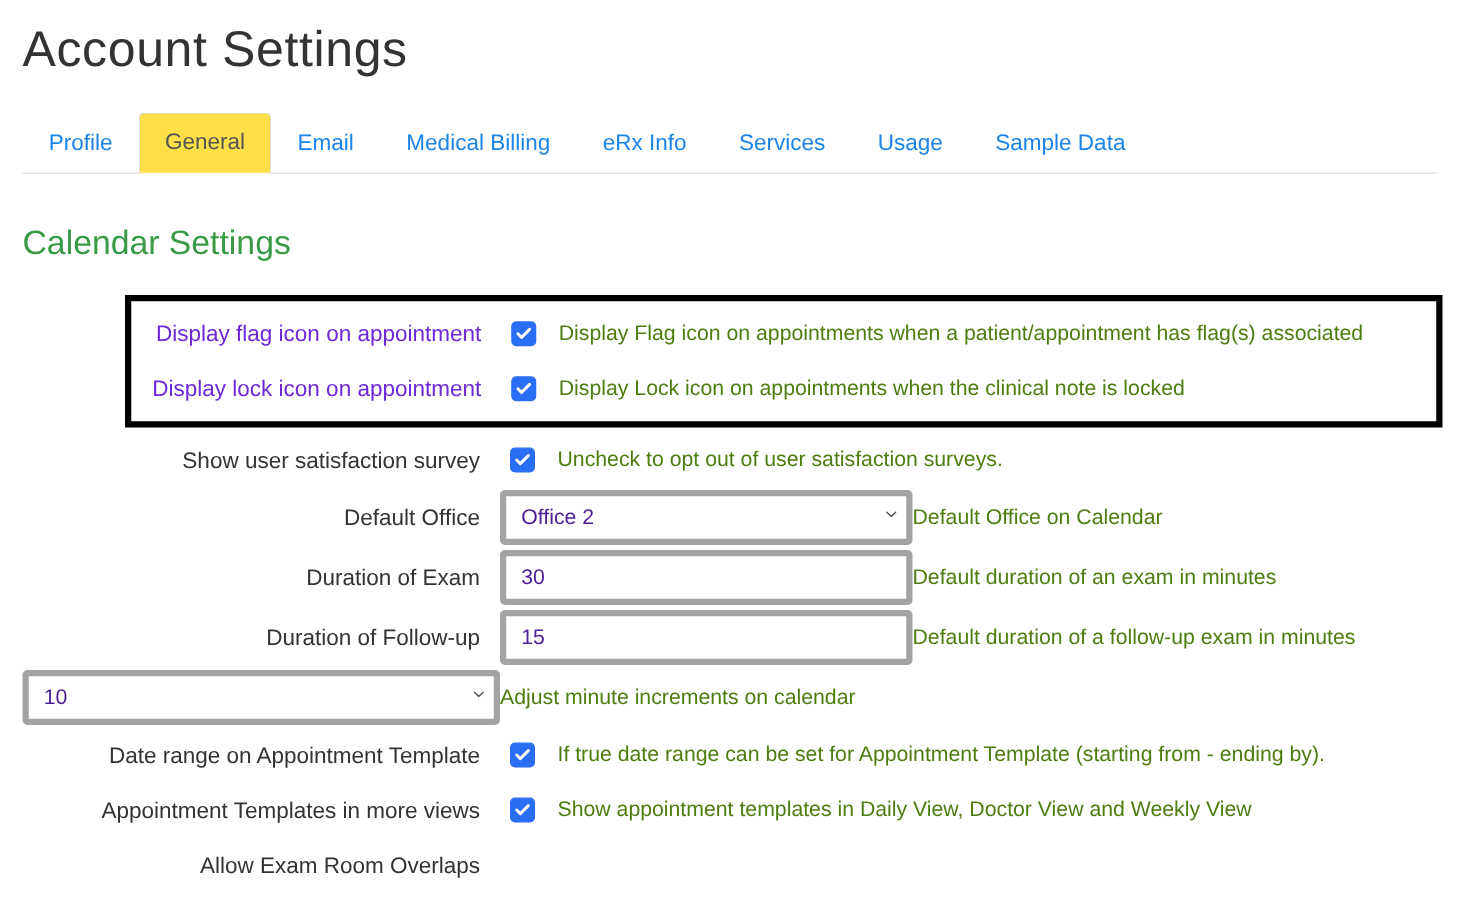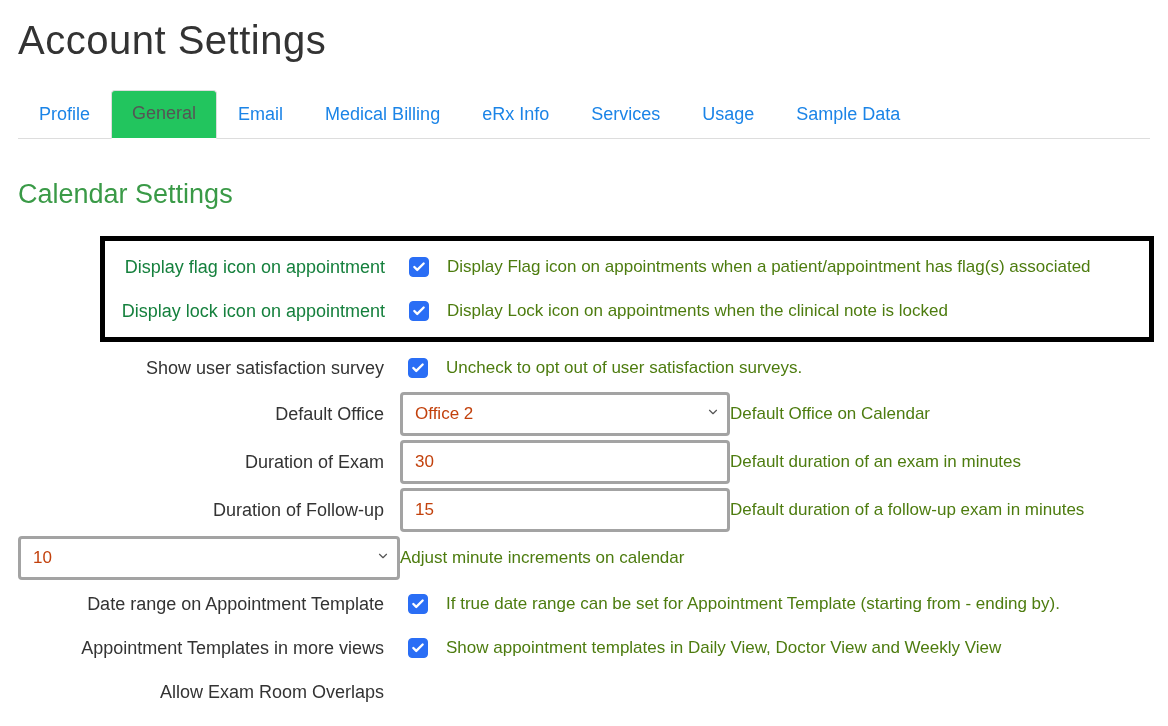--- a/index.html
+++ b/index.html
@@ -34,21 +34,21 @@
       position: relative;
       top: 1px;
       background: transparent;
       font-family: Liberation Sans, sans-serif;
     }
     .tab.active {
       color: #555;
       border: 1px solid #ddd;
       border-bottom: 1px solid #fff;
       border-radius: 4px 4px 0 0;
-      background: #22c55e;
+      background: #fde047;
     }
     .section-heading {
       font-size: 27px;
       font-weight: 400;
       color: #3a9a47;
       margin: 40px 0 26px 0;
     }
     .form-rows {
       display: flex;
       flex-direction: column;
@@ -92,25 +92,25 @@
     }
     .checkbox.checked {
       background: #2a6ef5;
       border-color: #2a6ef5;
     }
     .checkbox.checked svg { display: block; }
     .checkbox svg { display: none; }
     .field-input {
       width: 100%;
       height: 44px;
-      border: 3px solid #a3a3a3;
+      border: 5px solid #a3a3a3;
       border-radius: 4px;
       padding: 0 12px;
       font-size: 17px;
-      color: #c2410c;
+      color: #4c1d95;
       font-family: inherit;
     }
     .select-wrap {
       position: relative;
       width: 100%;
     }
     .select-wrap .field-input {
       padding-right: 34px;
       appearance: none;
       background: #fff;
@@ -129,21 +129,21 @@
       border: 5px solid #000;
       padding: 4px 6px 4px 0;
       margin-bottom: 4px;
       margin-left: 82px;
       margin-right: -4px;
     }
     .highlight-box .row {
       grid-template-columns: 296px 30px 1fr;
     }
     .highlight-box .label {
-      color: #15803d;
+      color: #6d28d9;
     }
   </style>
 </head>
 <body>
 
 <h1 class="page-title">Account Settings</h1>
 
 <nav class="tabs">
   <button class="tab">Profile</button>
   <button class="tab active">General</button>

